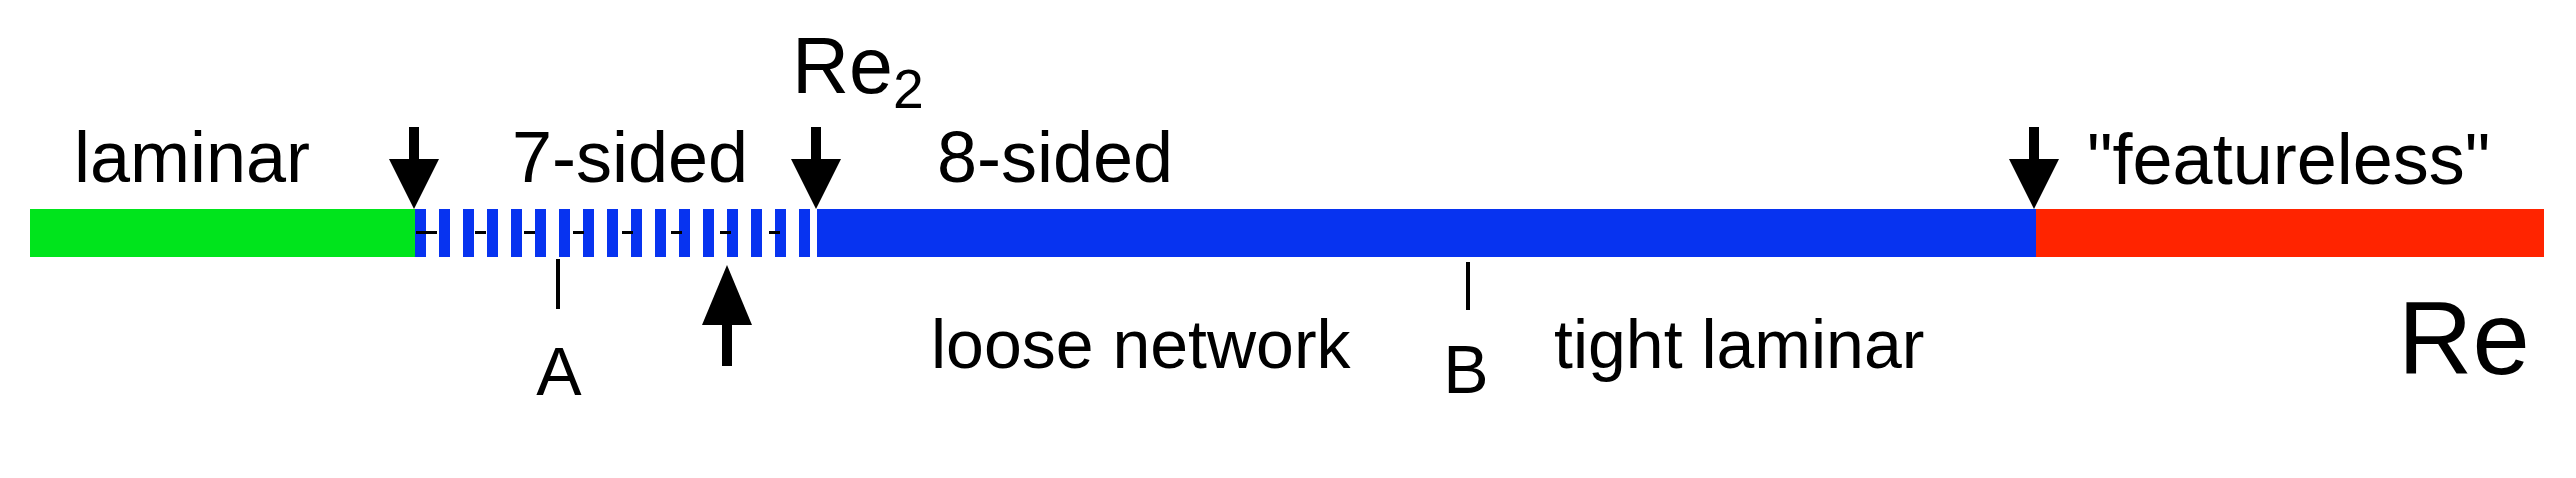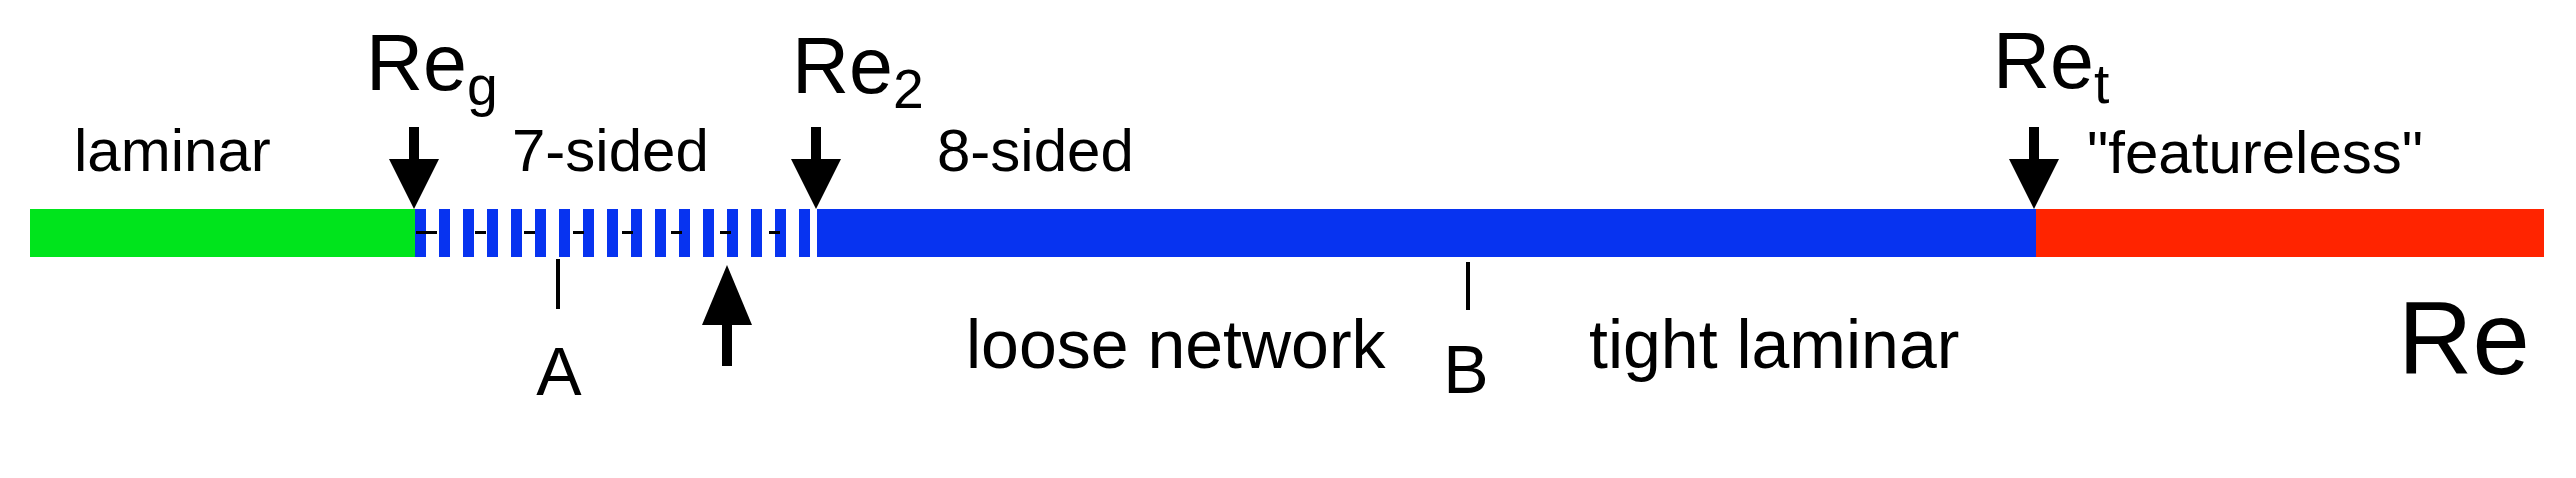--- a/index.html
+++ b/index.html
@@ -13,21 +13,21 @@
   }
   .seg{position:absolute;top:209px;height:48px;}
   .seg-laminar{left:30px;width:385px;background:#00e41c;}
   .seg-one-sided{left:415px;width:402px;
     background:repeating-linear-gradient(90deg,#0733f0 0 11px,#ffffff 11px 24px);}
   .seg-two-sided{left:817px;width:1219px;background:#0733f0;}
   .seg-featureless{left:2036px;width:508px;background:#ff2400;}
   .center-dashes{position:absolute;left:0;top:22px;width:100%;height:2.6px;
     background:repeating-linear-gradient(90deg,#000 0 11px,rgba(0,0,0,0) 11px 49px);
     background-position:11px 0;}
-  .lbl{position:absolute;line-height:1;white-space:nowrap;font-size:60px;}
+  .lbl{position:absolute;line-height:1;white-space:nowrap;font-size:72px;}
   .lbl-laminar{left:74px;top:121px;}
   .lbl-one-sided{left:512px;top:121px;}
   .lbl-two-sided{left:937px;top:121px;}
   .lbl-featureless{left:2087px;top:123px;}
   .re-lbl{position:absolute;line-height:1;white-space:nowrap;font-size:79px;}
   .re-lbl sub{font-size:0.7em;vertical-align:-0.28em;line-height:0;}
   .re-g{left:366px;top:23px;}
   .re-2{left:772px;top:26px;margin-left:20px;}
   .re-t{left:1993px;top:21.4px;}
   .re-dp{left:669px;top:365px;}
@@ -44,44 +44,42 @@
   .arrow-up .head{position:absolute;left:0;top:0;width:0;height:0;
     border-left:25px solid transparent;border-right:25px solid transparent;
     border-bottom:60px solid #000;}
   .arrow-up .stem{position:absolute;left:19.7px;top:58px;width:10.3px;height:43px;background:#000;}
   .tick{position:absolute;width:4.3px;background:#000;}
   .tick-a{left:556px;top:259px;height:50px;}
   .tick-b{left:1466px;top:262px;height:48px;}
   .pt{position:absolute;line-height:1;font-size:68px;transform:translateX(-50%);}
   .pt-a{left:559px;top:337px;}
   .pt-b{left:1466px;top:335px;}
-  .net-lbl{position:absolute;line-height:1;white-space:nowrap;font-size:68px;top:310px;margin-left:35px;}
+  .net-lbl{position:absolute;line-height:1;white-space:nowrap;font-size:68px;top:310px;}
   .net-loose{left:931px;}
   .net-tight{left:1554px;}
 </style>
 </head>
 <body>
 
 <div class="canvas">
 
   <div class="seg seg-laminar" style="background-color: rgb(0, 228, 28);"></div>
   <div class="seg seg-one-sided" style="background: repeating-linear-gradient(90deg, rgb(7, 51, 240) 0px, rgb(7, 51, 240) 11px, rgb(255, 255, 255) 11px, rgb(255, 255, 255) 24px);">
     <div class="center-dashes" style="background-image: repeating-linear-gradient(90deg, rgb(0, 0, 0) 0px, rgb(0, 0, 0) 11px, rgba(0, 0, 0, 0) 11px, rgba(0, 0, 0, 0) 49px);"></div>
   </div>
   <div class="seg seg-two-sided" style="background-color: rgb(7, 51, 240);"></div>
   <div class="seg seg-featureless" style="background-color: rgb(255, 36, 0);"></div>
 
   <div class="lbl lbl-laminar">laminar</div>
   <div class="lbl lbl-one-sided">7-sided</div>
   <div class="lbl lbl-two-sided">8-sided</div>
   <div class="lbl lbl-featureless">"featureless"</div>
 
-  <div class="re-lbl re-g"><span>Re</span><sub>g</sub></div>
   <div class="re-lbl re-2"><span>Re</span><sub>2</sub></div>
-  <div class="re-lbl re-t"><span>Re</span><sub>t</sub></div>
 
   <div class="arrow-down ad-g">
     <div class="stem"></div>
     <div class="head"></div>
   </div>
   <div class="arrow-down ad-2">
     <div class="stem"></div>
     <div class="head"></div>
   </div>
   <div class="arrow-down ad-t">

